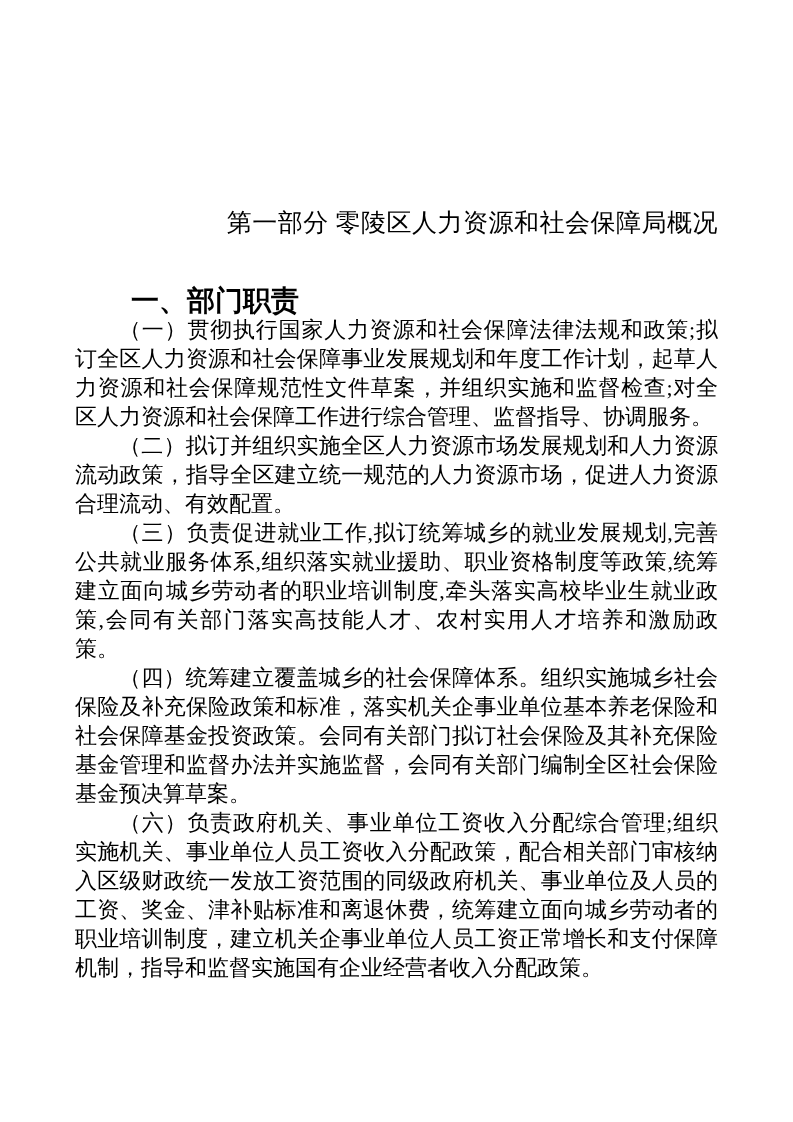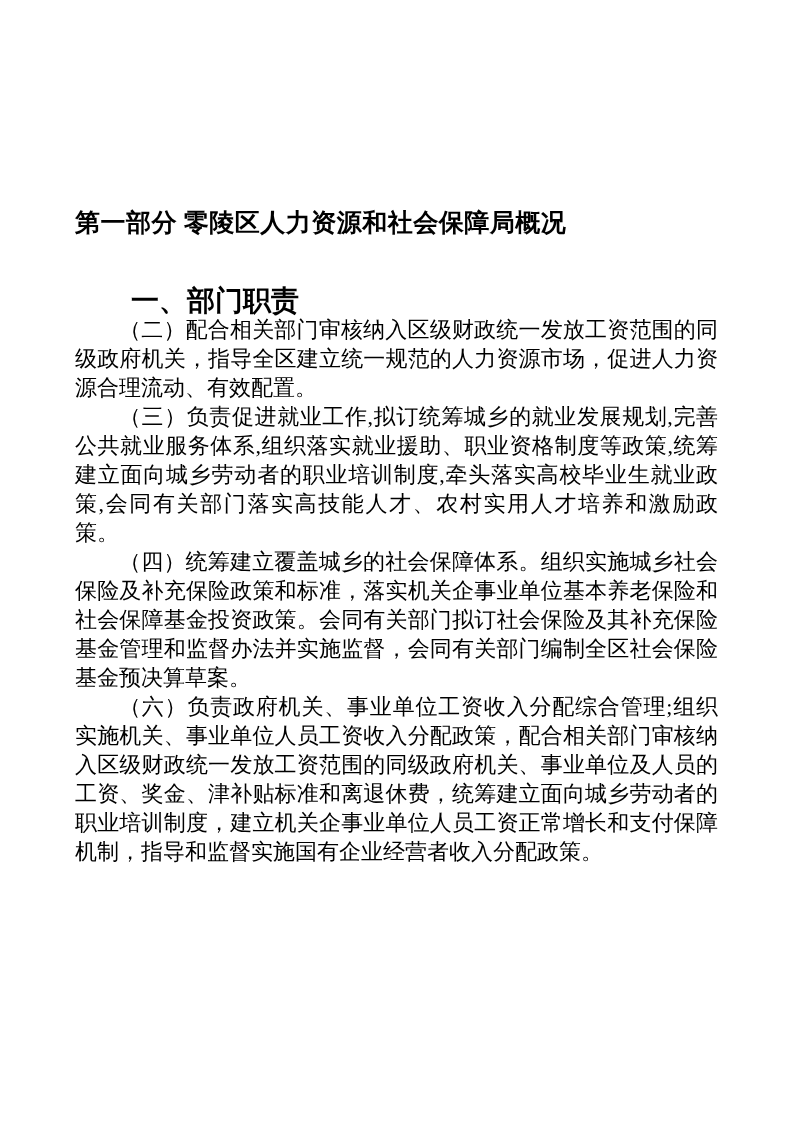--- a/index.html
+++ b/index.html
@@ -16,22 +16,22 @@
     box-sizing: border-box;
     padding: 206px 75px 0 75px;
     font-family: "Liberation Serif", "DejaVu Serif", serif;
     color: #000000;
     overflow: hidden;
   }
   .doc-title {
     margin: 0 0 46px 0;
     font-size: 25px;
     line-height: 34px;
-    font-weight: bold;
-    text-align: left;
+    font-weight: normal;
+    text-align: right;
     letter-spacing: 0.5px;
   }
   .section-heading {
     margin: 0;
     font-size: 28px;
     line-height: 29px;
     font-weight: bold;
     text-indent: 2em;
   }
   .body-paragraph {
@@ -44,22 +44,23 @@
   }
 </style>
 </head>
 <body>
 
 <div class="page">
   <h1 class="doc-title">第一部分 零陵区人力资源和社会保障局概况</h1>
 
   <h2 class="section-heading">一、部门职责</h2>
 
+  <p class="body-paragraph">（一）贯彻执行国家人力资源和社会保障法律法规和政策;拟订全区人力资源和社会保障事业发展规划和年度工作计划，起草人力资源和社会保障规范性文件草案，并组织实施和监督检查;对全区人力资源和社会保障工作进行综合管理、监督指导、协调服务。</p>
 
-  <p class="body-paragraph">（二）配合相关部门审核纳入区级财政统一发放工资范围的同级政府机关，指导全区建立统一规范的人力资源市场，促进人力资源合理流动、有效配置。</p>
+  <p class="body-paragraph">（二）拟订并组织实施全区人力资源市场发展规划和人力资源流动政策，指导全区建立统一规范的人力资源市场，促进人力资源合理流动、有效配置。</p>
 
   <p class="body-paragraph">（三）负责促进就业工作,拟订统筹城乡的就业发展规划,完善公共就业服务体系,组织落实就业援助、职业资格制度等政策,统筹建立面向城乡劳动者的职业培训制度,牵头落实高校毕业生就业政策,会同有关部门落实高技能人才、农村实用人才培养和激励政策。</p>
 
   <p class="body-paragraph">（四）统筹建立覆盖城乡的社会保障体系。组织实施城乡社会保险及补充保险政策和标准，落实机关企事业单位基本养老保险和社会保障基金投资政策。会同有关部门拟订社会保险及其补充保险基金管理和监督办法并实施监督，会同有关部门编制全区社会保险基金预决算草案。</p>
 
 
   <p class="body-paragraph">（六）负责政府机关、事业单位工资收入分配综合管理;组织实施机关、事业单位人员工资收入分配政策，配合相关部门审核纳入区级财政统一发放工资范围的同级政府机关、事业单位及人员的工资、奖金、津补贴标准和离退休费，统筹建立面向城乡劳动者的职业培训制度，建立机关企事业单位人员工资正常增长和支付保障机制，指导和监督实施国有企业经营者收入分配政策。</p>
 </div>
 
 </body></html>

